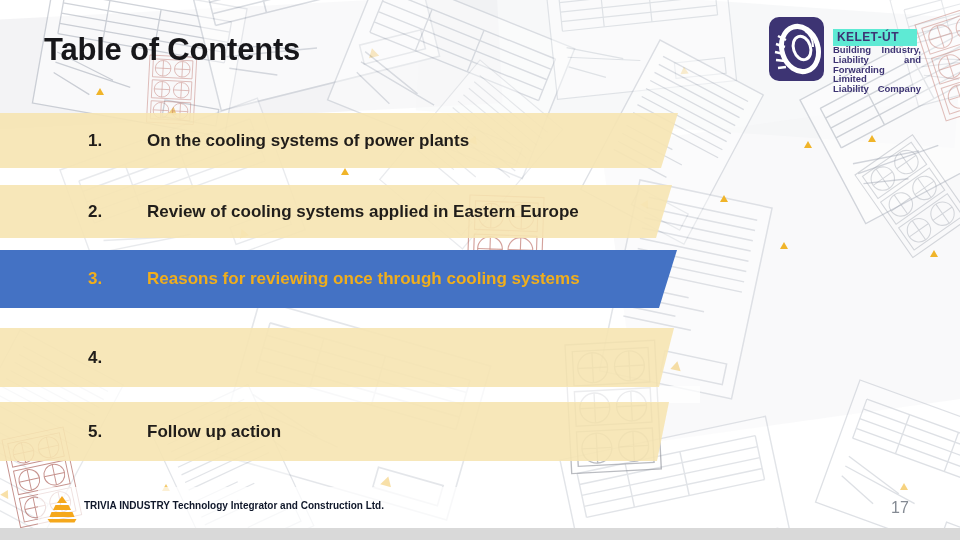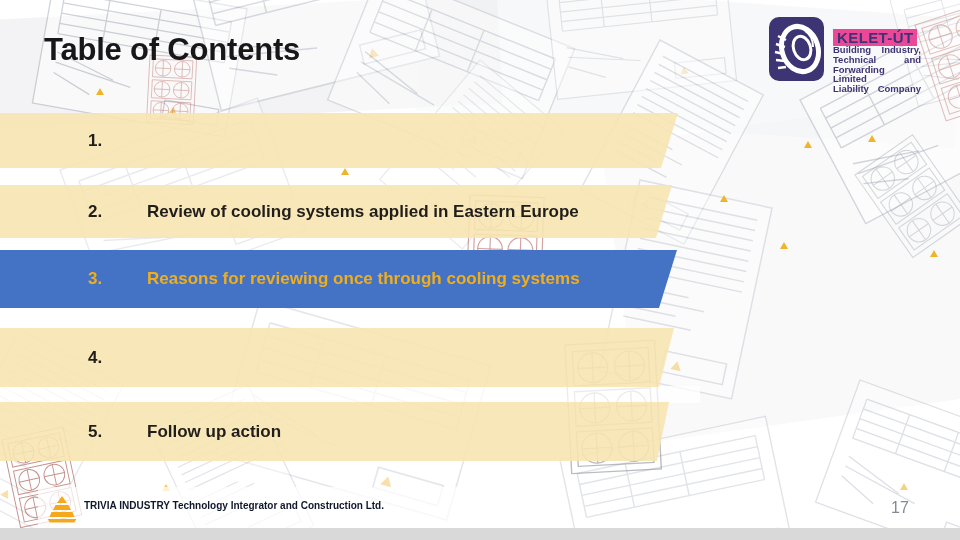--- a/index.html
+++ b/index.html
@@ -31,21 +31,21 @@
   .bar5{top:402px;height:59px;width:669px;clip-path:polygon(0 0,100% 0,calc(100% - 12px) 100%,0 100%);}
   .gap45{position:absolute;left:0;top:386px;width:700px;height:17px;background:rgba(255,255,255,.72);z-index:2;}
   
   .logo{position:absolute;left:0;top:0;z-index:4;}
   .emblem{
     position:absolute;left:769px;top:17px;width:55px;height:64px;
     background:#3D3473;border-radius:10px;
   }
   .banner{
     position:absolute;left:833px;top:29px;width:84px;height:17px;
-    background:#ec4899;color:#3D3473;font-weight:700;font-size:15px;
+    background:#5eead4;color:#3D3473;font-weight:700;font-size:12px;
     line-height:17px;padding-left:4px;letter-spacing:.4px;box-sizing:border-box;
   }
   .corp{
     position:absolute;left:833px;top:45px;width:88px;
     color:#3D3473;font-weight:700;font-size:9.5px;line-height:9.8px;
   }
   .corp div{text-align:justify;text-align-last:justify;}
   
   .footband{position:absolute;left:38px;top:487px;width:472px;height:43px;
     background:rgba(255,255,255,.72);border-radius:4px;z-index:2;}
@@ -146,28 +146,29 @@
           <ellipse cx="31" cy="32" rx="18" ry="23" stroke-width="5" transform="rotate(-18 31 32)"></ellipse>
           <ellipse cx="33" cy="31" rx="8.5" ry="12" stroke-width="3" transform="rotate(-18 33 31)"></ellipse>
           <path d="M9 19l8 4M7 27l9 3M6 35l9 2M7 43l9 1M9 51l8-1" stroke-width="2.4"></path>
           <path d="M36 14c5 3 8 9 8 16" stroke-width="2"></path>
         </g>
       </svg>
     </div>
     <div class="banner">KELET-ÚT</div>
     <div class="corp">
       <div>Building Industry,</div>
-      <div>Technical and</div>
+      <div>Liability and</div>
       <div>Forwarding Limited</div>
       <div>Liability Company</div>
     </div>
   </div>
 
   <div class="bar bar1">
     <span class="num">1.</span>
+    <span class="lbl">On the cooling systems of power plants</span>
   </div>
   <div class="bar bar2">
     <span class="num">2.</span>
     <span class="lbl">Review of cooling systems applied in Eastern Europe</span>
   </div>
   <div class="bar bar3">
     <span class="num">3.</span>
     <span class="lbl">Reasons for reviewing once through cooling systems</span>
   </div>
   <div class="bar bar4">

